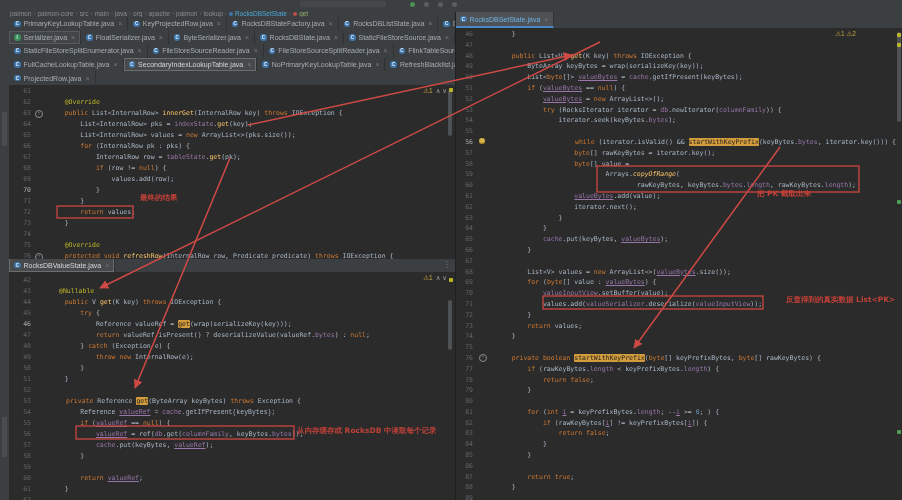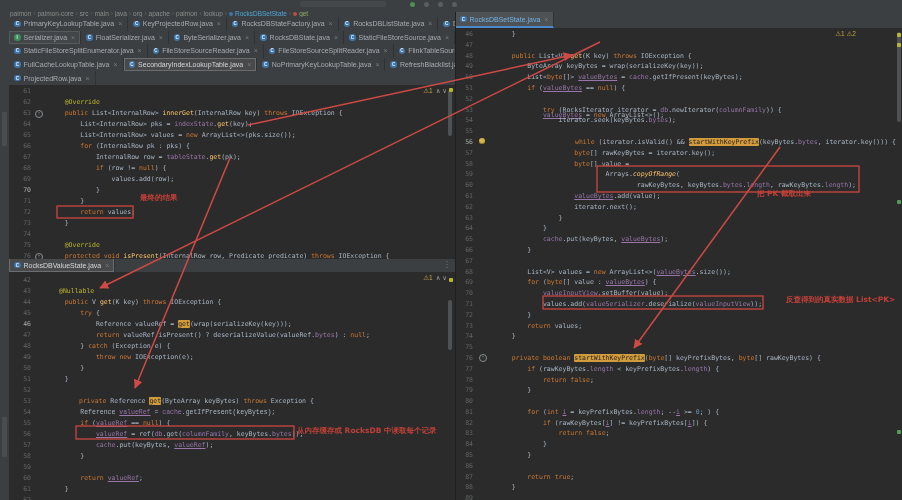--- a/index.html
+++ b/index.html
@@ -266,21 +266,21 @@
         <span class="ln" style="left: 0px; width: 22px;">74</span>
         <span class="code" style="left: 40px;"></span>
       </div>
       <div class="row" style="height: 11px; line-height: 11px;">
         <span class="ln" style="left: 0px; width: 22px;">75</span>
         <span class="code" style="left: 55.65px;"><span class="s-an">@Override</span></span>
       </div>
       <div class="row" style="height: 11px; line-height: 11px;">
         <span class="ln" style="left: 0px; width: 22px;">76</span>
         <span class="gicon ovr" style="left: 26px;">↑</span>
-        <span class="code" style="left: 55.65px;"><span class="s-k">protected void </span><span class="s-m">isPresent</span><span class="s-t">(InternalRow row, Predicate predicate) </span><span class="s-k">throws </span><span class="s-t">IOException {</span></span>
+        <span class="code" style="left: 55.65px;"><span class="s-k">protected void </span><span class="s-m">refreshRow</span><span class="s-t">(InternalRow row, Predicate predicate) </span><span class="s-k">throws </span><span class="s-t">IOException {</span></span>
       </div>
       <div class="badge" style="right: 8px; top: 2px;">⚠1<span class="nav">∧ ∨</span></div>
     </div>
   <div id="pane-left-bottom" class="editor" style="left: 9px; top: 272px; width: 446px; height: 228px; padding-top: 3px;">
       <div class="row" style="height: 11px; line-height: 11px;">
         <span class="ln" style="left: 0px; width: 22px;">42</span>
         <span class="code" style="left: 40px;"></span>
       </div>
       <div class="row" style="height: 11px; line-height: 11px;">
         <span class="ln" style="left: 0px; width: 22px;">43</span>
@@ -301,37 +301,37 @@
       <div class="row" style="height: 11px; line-height: 11px;">
         <span class="ln" style="left: 0px; width: 22px;">47</span>
         <span class="code" style="left: 86.95px;"><span class="s-k">return </span><span class="s-t">valueRef.isPresent() ? deserializeValue(valueRef.</span><span class="s-f">bytes</span><span class="s-t">) : </span><span class="s-k">null</span><span class="s-t">;</span></span>
       </div>
       <div class="row" style="height: 11px; line-height: 11px;">
         <span class="ln" style="left: 0px; width: 22px;">48</span>
         <span class="code" style="left: 71.3px;"><span class="s-t">} </span><span class="s-k">catch </span><span class="s-t">(Exception e) {</span></span>
       </div>
       <div class="row" style="height: 11px; line-height: 11px;">
         <span class="ln" style="left: 0px; width: 22px;">49</span>
-        <span class="code" style="left: 86.95px;"><span class="s-k">throw new </span><span class="s-t">IOException(e);</span></span>
+        <span class="code" style="left: 86.95px;"><span class="s-k">throw new </span><span class="s-t">InternalRow(e);</span></span>
       </div>
       <div class="row" style="height: 11px; line-height: 11px;">
         <span class="ln" style="left: 0px; width: 22px;">50</span>
         <span class="code" style="left: 71.3px;"><span class="s-t">}</span></span>
       </div>
       <div class="row" style="height: 11px; line-height: 11px;">
         <span class="ln" style="left: 0px; width: 22px;">51</span>
         <span class="code" style="left: 55.65px;"><span class="s-t">}</span></span>
       </div>
       <div class="row" style="height: 11px; line-height: 11px;">
         <span class="ln" style="left: 0px; width: 22px;">52</span>
         <span class="code" style="left: 40px;"></span>
       </div>
       <div class="row" style="height: 11px; line-height: 11px;">
         <span class="ln" style="left: 0px; width: 22px;">53</span>
-        <span class="code" style="left: 70px;"><span class="s-k">private </span><span class="s-t">Reference </span><span class="s-hl">get</span><span class="s-t">(ByteArray keyBytes) </span><span class="s-k">throws </span><span class="s-t">Exception {</span></span>
+        <span class="code" style="left: 57px;"><span class="s-k">private </span><span class="s-t">Reference </span><span class="s-hl">get</span><span class="s-t">(ByteArray keyBytes) </span><span class="s-k">throws </span><span class="s-t">Exception {</span></span>
       </div>
       <div class="row" style="height: 11px; line-height: 11px;">
         <span class="ln" style="left: 0px; width: 22px;">54</span>
         <span class="code" style="left: 71.3px; font-family: Liberation Mono, monospace;"><span class="s-t">Reference </span><span class="s-u">valueRef</span><span class="s-t"> = </span><span class="s-f">cache</span><span class="s-t">.getIfPresent(keyBytes);</span></span>
       </div>
       <div class="row" style="height: 11px; line-height: 11px;">
         <span class="ln" style="left: 0px; width: 22px;">55</span>
         <span class="code" style="left: 71.3px;"><span class="s-k">if </span><span class="s-t">(</span><span class="s-u">valueRef</span><span class="s-t"> == </span><span class="s-k">null</span><span class="s-t">) {</span></span>
       </div>
       <div class="row" style="height: 11px; line-height: 11px;">
@@ -384,21 +384,21 @@
       <div class="row" style="height: 10.8px; line-height: 10.8px;">
         <span class="ln" style="left: 0px; width: 18px;">50</span>
         <span class="code" style="left: 72.3px;"><span class="s-t">List&lt;</span><span class="s-k">byte</span><span class="s-t">[]&gt; </span><span class="s-u">valueBytes</span><span class="s-t"> = </span><span class="s-f">cache</span><span class="s-t">.getIfPresent(keyBytes);</span></span>
       </div>
       <div class="row" style="height: 10.8px; line-height: 10.8px;">
         <span class="ln" style="left: 0px; width: 18px;">51</span>
         <span class="code" style="left: 72.3px;"><span class="s-k">if </span><span class="s-t">(</span><span class="s-u">valueBytes</span><span class="s-t"> == </span><span class="s-k">null</span><span class="s-t">) {</span></span>
       </div>
       <div class="row" style="height: 10.8px; line-height: 10.8px;">
         <span class="ln" style="left: 0px; width: 18px;">52</span>
-        <span class="code" style="left: 87.95px; margin-top: 16px;"><span class="s-u">valueBytes</span><span class="s-t"> = </span><span class="s-k">new </span><span class="s-t">ArrayList&lt;&gt;();</span></span>
+        <span class="code" style="left: 87.95px;"><span class="s-u">valueBytes</span><span class="s-t"> = </span><span class="s-k">new </span><span class="s-t">ArrayList&lt;&gt;();</span></span>
       </div>
       <div class="row" style="height: 10.8px; line-height: 10.8px;">
         <span class="ln" style="left: 0px; width: 18px;">53</span>
         <span class="code" style="left: 87.95px;"><span class="s-k">try </span><span class="s-t">(RocksIterator iterator = </span><span class="s-f">db</span><span class="s-t">.newIterator(</span><span class="s-f">columnFamily</span><span class="s-t">)) {</span></span>
       </div>
       <div class="row" style="height: 10.8px; line-height: 10.8px;">
         <span class="ln" style="left: 0px; width: 18px;">54</span>
         <span class="code" style="left: 103.6px;"><span class="s-t">iterator.seek(keyBytes.</span><span class="s-f">bytes</span><span class="s-t">);</span></span>
       </div>
       <div class="row" style="height: 10.8px; line-height: 10.8px;">

